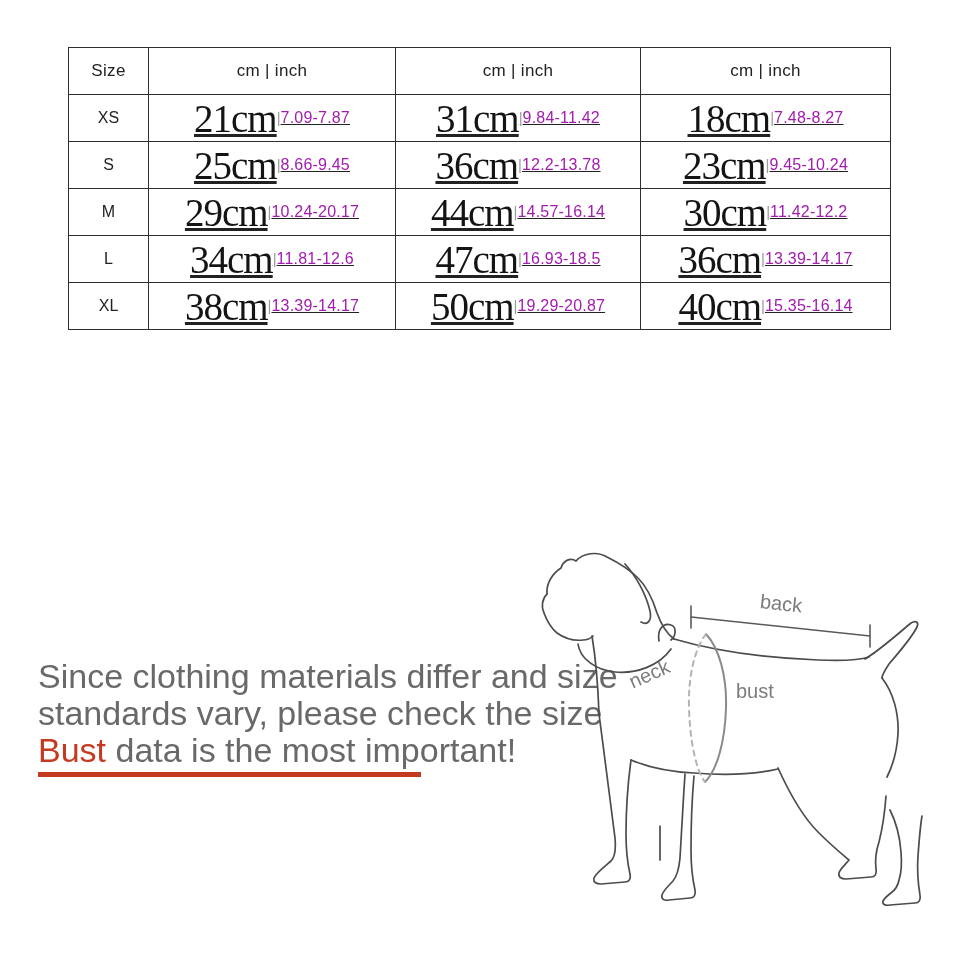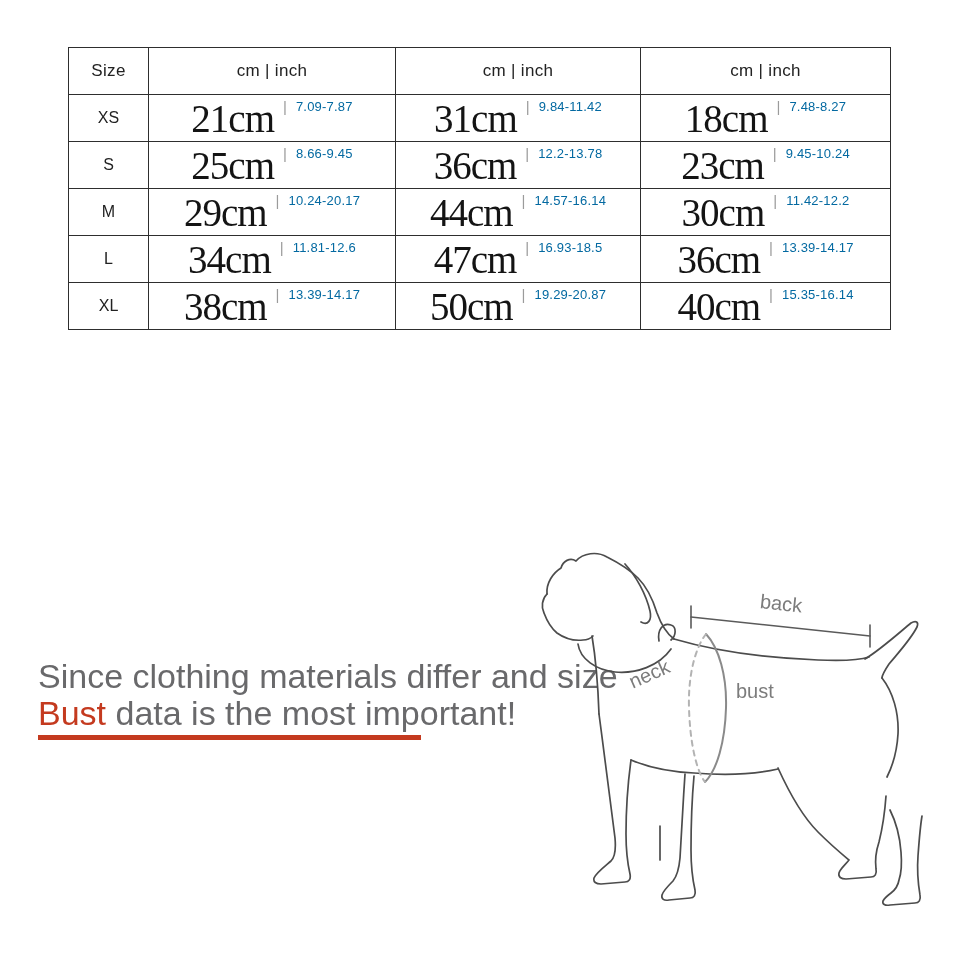--- a/index.html
+++ b/index.html
@@ -14,27 +14,27 @@
     position:absolute;left:68px;top:47px;width:822px;
     border-collapse:collapse;table-layout:fixed;background:#fff;
   }
   .size-table th,.size-table td{
     border:1.6px solid var(--line);
     height:46px;padding:0;text-align:center;vertical-align:middle;
     font-weight:400;color:var(--ink);
   }
   .size-table .hdr{font-size:17px;letter-spacing:.3px;}
   .size-table .sizecell{font-size:16px;}
-  .meas-inner{display:flex;align-items:flex-start;justify-content:center;gap:9px;}
+  .meas-inner{display:flex;align-items:center;justify-content:center;text-decoration:underline;}
   .cmval{
     font-family:"Liberation Serif","DejaVu Serif",serif;
     font-size:39px;line-height:1;color:#141414;letter-spacing:-1px;white-space:nowrap;
   }
   .pipe{font-size:15px;color:#9b9b9b;transform:translateY(-1px);}
-  .inchval{font-size:13px;color:#0369a1;white-space:nowrap;letter-spacing:.2px;}
+  .inchval{font-size:16px;color:#a21caf;white-space:nowrap;letter-spacing:.2px;}
 
   
   .note{position:absolute;left:38px;top:642px;color:var(--gray);font-size:34px;line-height:37px;margin-top:16px;}
   .note .line{white-space:nowrap;}
   .note .hl{color:var(--red);}
   .red-underline{width:383px;height:5px;background:var(--red);margin-top:3px;}
 
   
   svg.dog{position:absolute;left:520px;top:520px;width:420px;height:400px;}
   .dog path{fill:none;stroke:var(--dog);stroke-width:1.7;stroke-linecap:round;stroke-linejoin:round;}
@@ -180,20 +180,21 @@
             <span class="pipe">|</span>
             <span class="inchval">15.35-16.14</span>
           </span>
         </td>
       </tr>
     </tbody>
 </table>
 
 <div class="note">
   <div class="line">Since clothing materials differ and size</div>
+  <div class="line">standards vary, please check the size</div>
   <div class="line"><span class="hl">Bust</span><span> data is the most important!</span></div>
   <div class="red-underline"></div>
 </div>
 
 <svg class="dog" viewBox="0 0 420 400">
 
   <path d="M27,74 C26,63 33,53 41,48 C43,41 50,37 56,41 C63,33 77,31 87,37 C99,43 110,50 118,58 C127,67 133,80 137,93 C141,104 147,114 154,119"></path>
   <path d="M27,74 C22,79 21,87 24,93 C27,101 31,108 37,113 C44,118 54,121 63,120 C67,120 71,118 73,116"></path>
   <path d="M105,44 C116,56 126,74 130,91 C132,100 128,106 121,102"></path>
 

